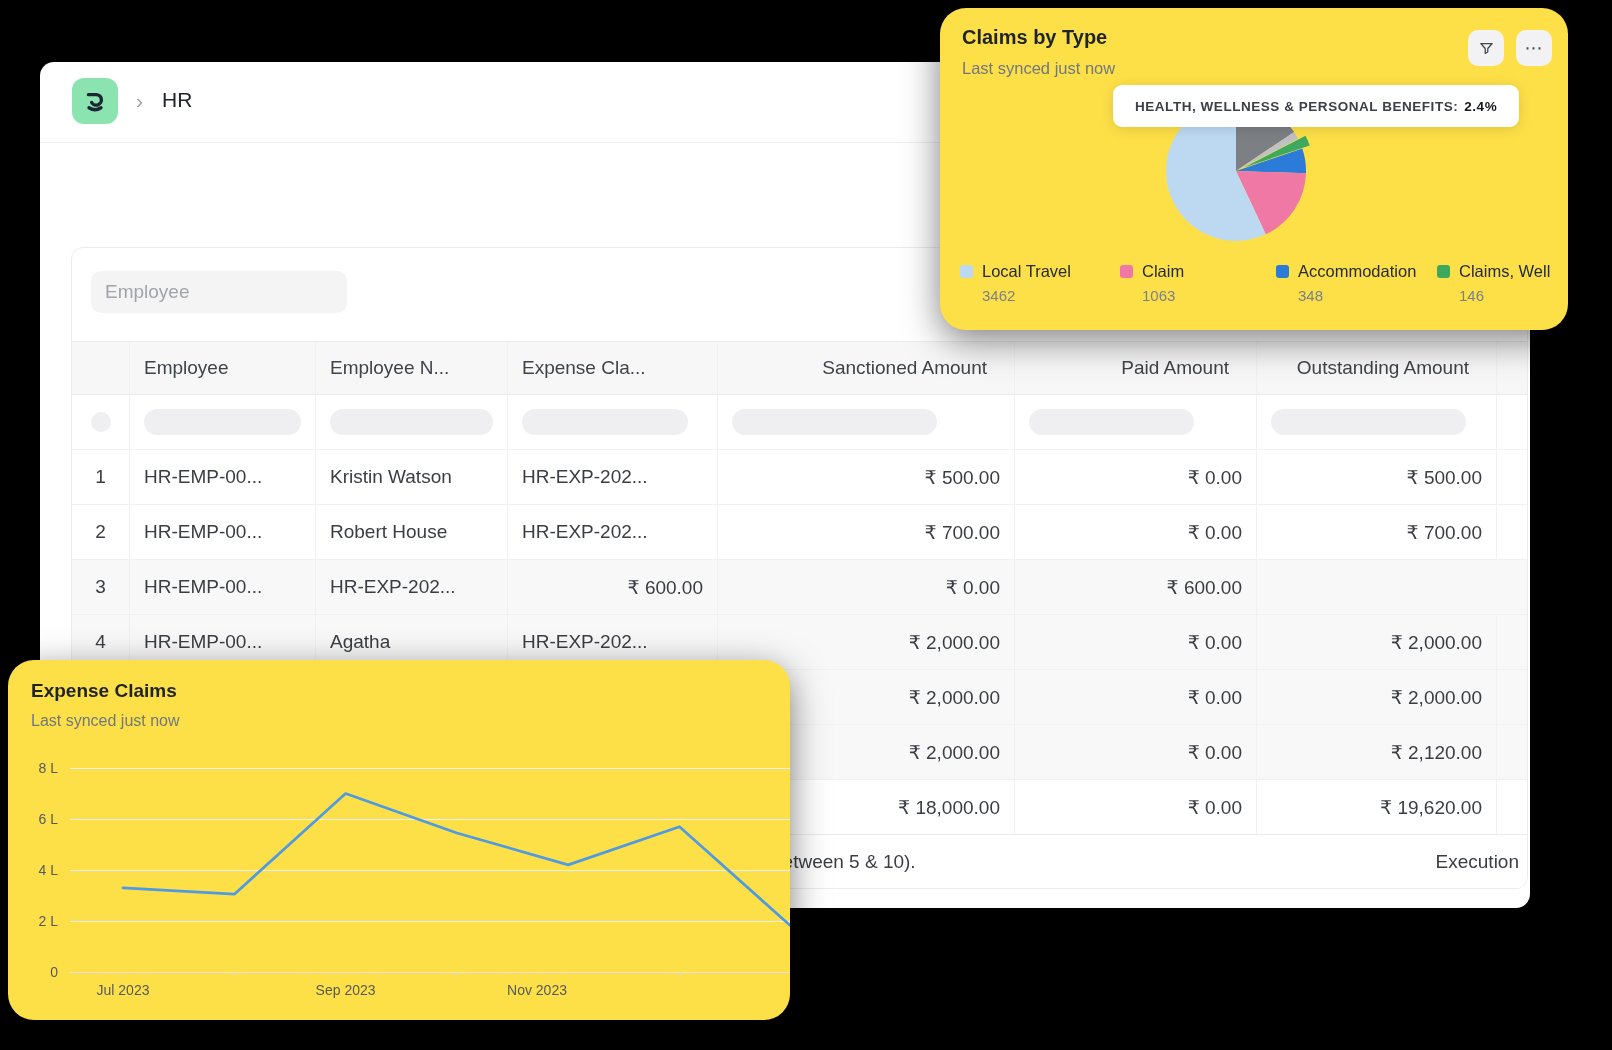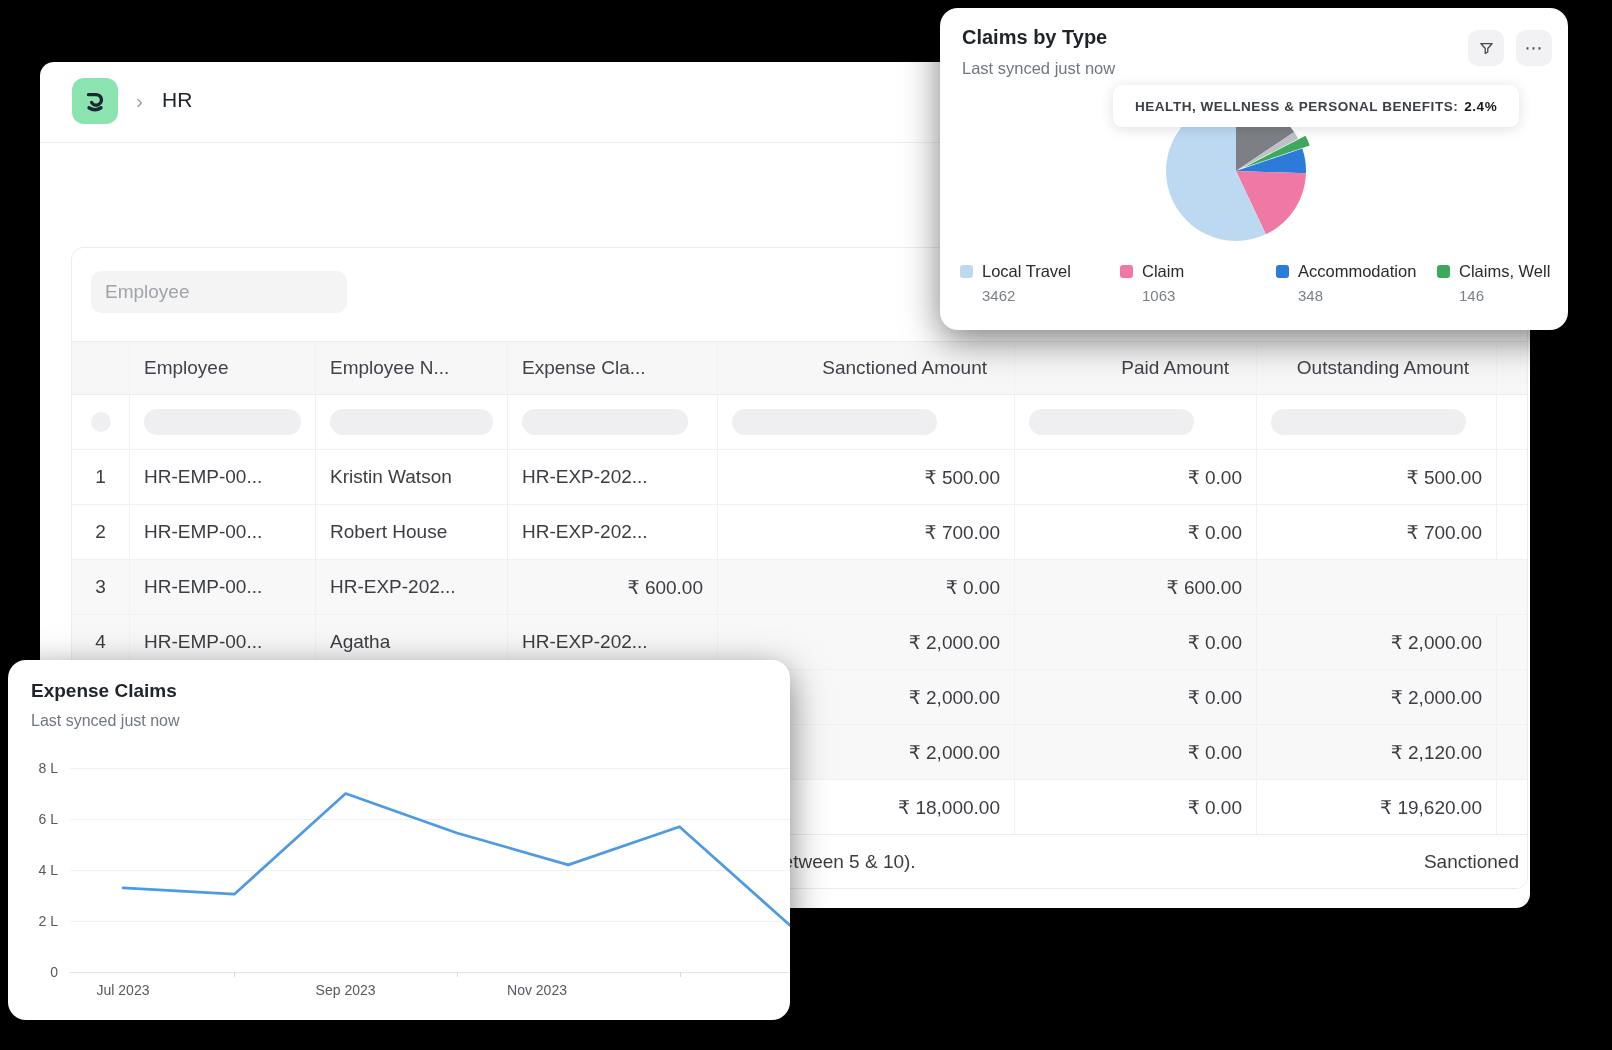--- a/index.html
+++ b/index.html
@@ -40,21 +40,21 @@
   .pill-dot { width:20px; height:20px; border-radius:10px; background:#EFEFF1; }
   .drow { height:55px; border-top:1px solid #F1F1F3; background:#fff; }
   .drow.shaded { background:#F8F8F9; }
   .tfoot { position:relative; height:55px; border-top:1px solid #ECECEF; background:#fff; }
   .tfoot-left { position:absolute; left:700px; top:0; height:100%; display:flex; align-items:center;
     font-size:19px; color:#3A3D42; }
   .tfoot-right { position:absolute; right:8px; top:0; height:100%; display:flex; align-items:center;
     font-size:19px; color:#3A3D42; }
 
   
-  .card { position:absolute; background:#ffffff; border-radius:18px;
+  .card { position:absolute; background:#fde047; border-radius:26px;
     box-shadow:0 10px 36px rgba(0,0,0,.5); overflow:hidden; }
   .card-title { font-size:20px; font-weight:700; color:#1F242B; }
   .card-sub { font-size:16.5px; color:#707780; margin-top:10px; }
 
   
   #claims-card { left:940px; top:8px; width:628px; height:322px; }
   .card-pad { position:absolute; left:22px; top:18px; right:22px; }
   .icon-btn { position:absolute; top:22px; width:36px; height:36px; border-radius:10px;
     background:#F2F2F4; border:none; display:flex; align-items:center; justify-content:center;
     color:#44484E; cursor:pointer; }
@@ -205,21 +205,21 @@
               <div></div>
               <div class="r">₹ 18,000.00</div>
               <div class="r">₹ 0.00</div>
               <div class="r">₹ 19,620.00</div>
               <div></div>
             </div>
           </div>
 
         <div class="tfoot">
           <span class="tfoot-left">between 5 &amp; 10).</span>
-          <span class="tfoot-right">Sanctioned</span>
+          <span class="tfoot-right">Execution</span>
         </div>
       </div>
     </div>
   </div>
 
   <div class="card" id="claims-card">
     <div class="card-pad">
       <div class="card-title">Claims by Type</div>
       <div class="card-sub">Last synced just now</div>
     </div>

